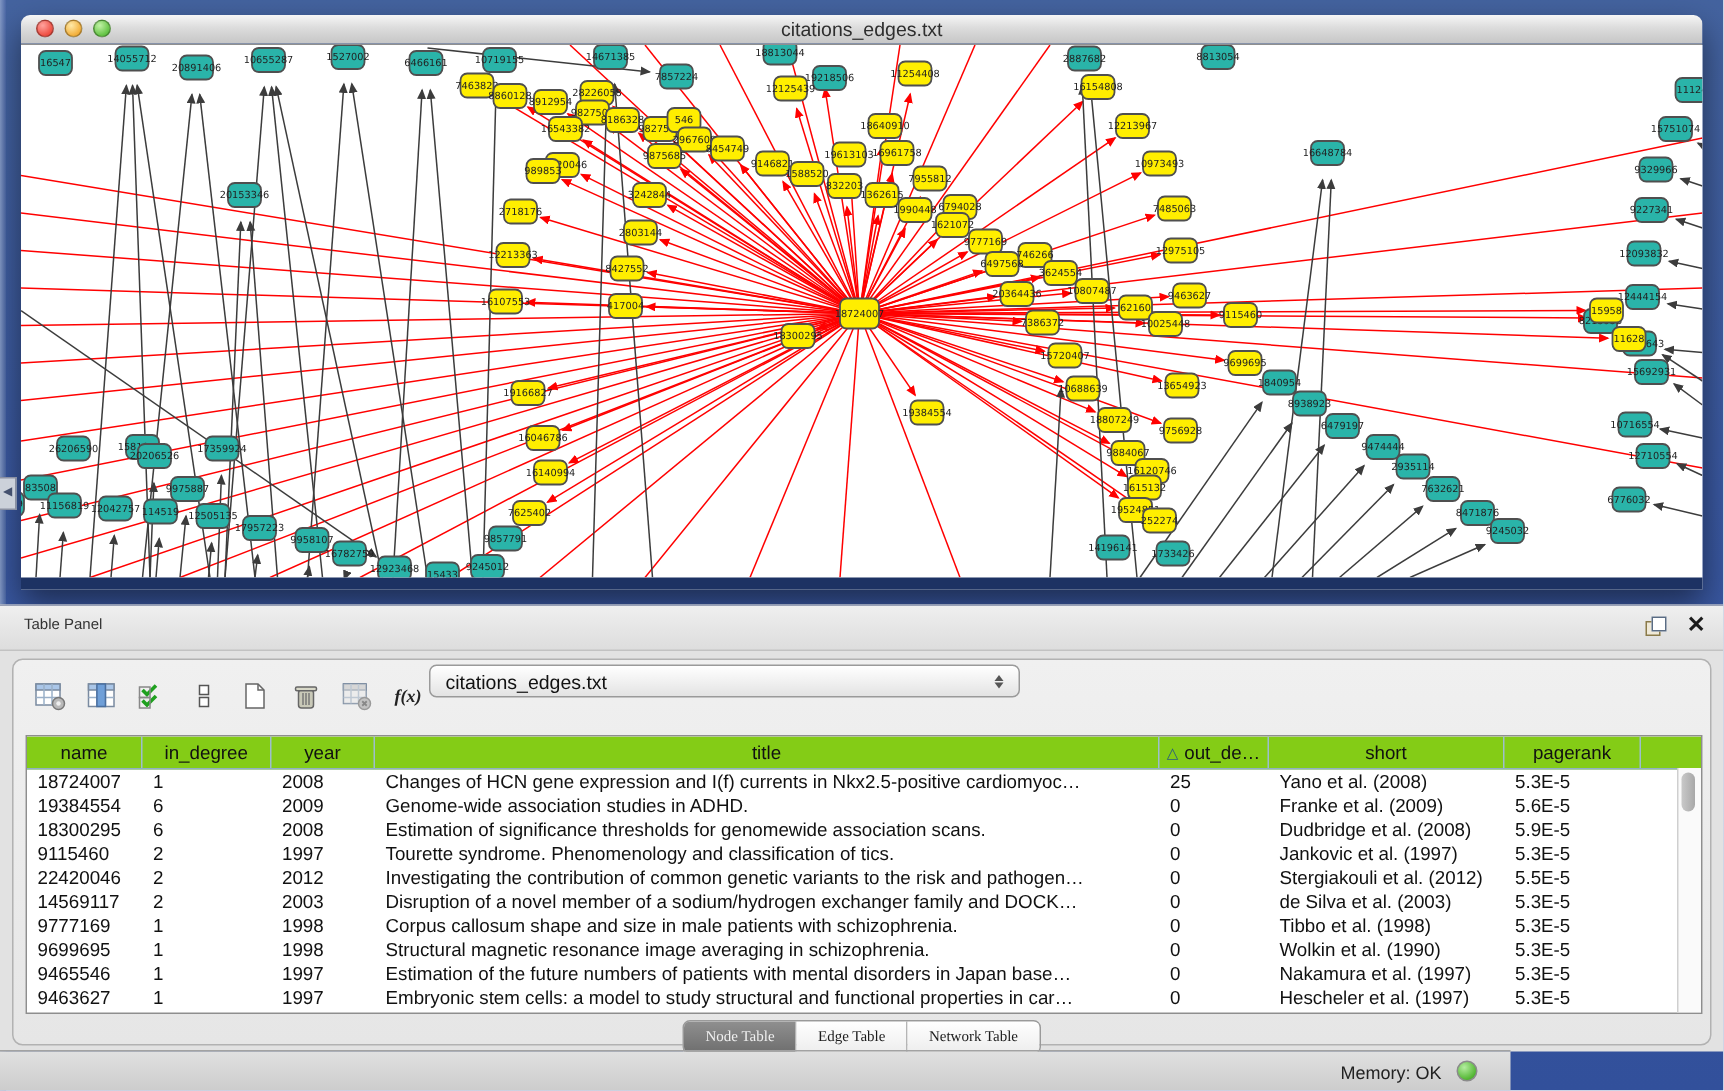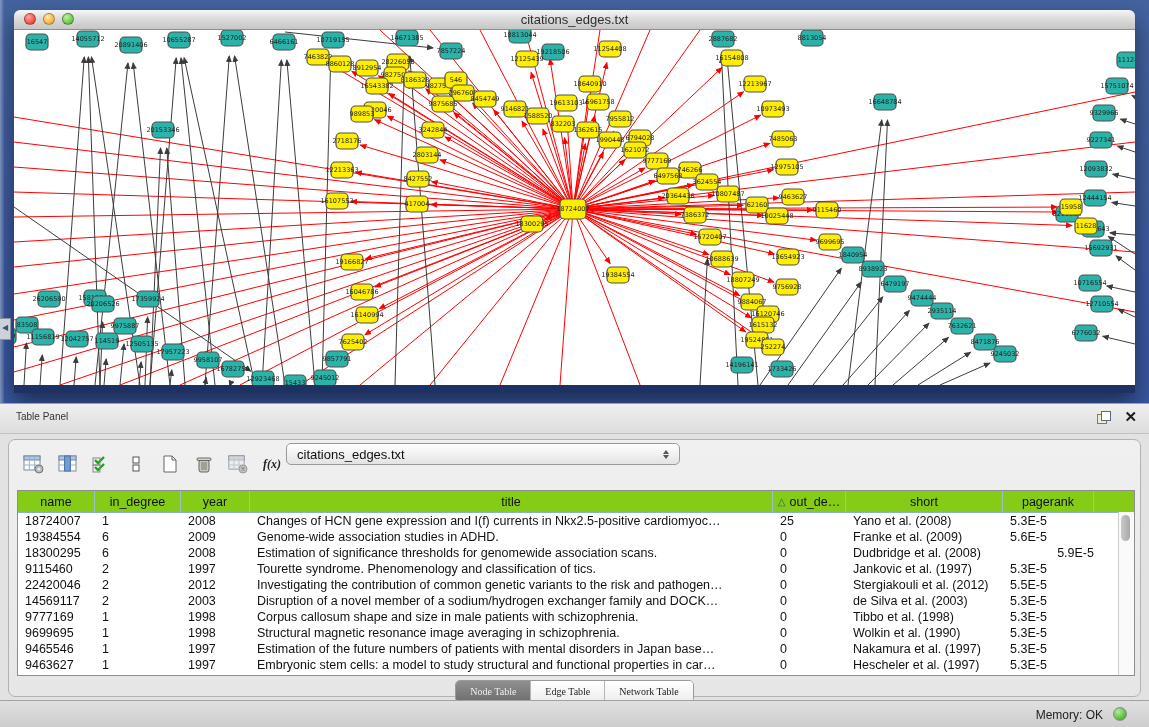--- a/index.html
+++ b/index.html
@@ -75,21 +75,21 @@
   
   .tabbar{position:absolute;left:0;right:0;top:240px;display:flex;justify-content:center;}
   .segmented{display:flex;height:21px;border:1px solid #9a9a9a;border-radius:5px;overflow:hidden;
       box-shadow:0 1px 0 rgba(255,255,255,.7);}
   .seg{display:flex;align-items:center;justify-content:center;font-size:10px;
       padding:0 14px;background:linear-gradient(180deg,#ffffff,#ededed);color:#1c1c1c;
       border-right:1px solid #b5b5b5;cursor:pointer;font-family:Liberation Serif, serif;}
   .seg:last-child{border-right:none;}
   .seg.active{background:linear-gradient(180deg,#8f8f8f,#6e6e6e);color:#efefef;}
   
-  .statusbar{position:absolute;left:0;top:700px;width:1149px;height:27px;
+  .statusbar{position:absolute;left:0;top:700px;width:1007px;height:27px;
       background:linear-gradient(180deg,#e0e0e0,#cccccc);border-top:1px solid #a2a2a2;}
   .mem-label{position:absolute;right:46px;top:7px;font-size:12px;color:#222;}
   .mem-dot{position:absolute;right:22px;top:6px;width:14px;height:14px;border-radius:50%;
       border:1px solid #8b8b8b;box-sizing:border-box;cursor:pointer;
       background:radial-gradient(circle at 35% 30%,#b4eda0,#4db32c 75%);}
 </style>
 </head>
 <body>
 
 <div id="root">
@@ -906,21 +906,21 @@
               <div class="td" style="width: 157px;">Franke et al. (2009)</div>
               <div class="td" style="width: 91px;">5.6E-5</div>
             </div>
             <div class="tr">
               <div class="td" style="width: 77px;">18300295</div>
               <div class="td" style="width: 86px;">6</div>
               <div class="td" style="width: 69px;">2008</div>
               <div class="td" style="width: 523px;">Estimation of significance thresholds for genomewide association scans.</div>
               <div class="td" style="width: 73px;">0</div>
               <div class="td" style="width: 157px;">Dudbridge et al. (2008)</div>
-              <div class="td" style="width: 91px; text-align: right;">5.9E-5</div>
+              <div class="td" style="width: 91px;">5.9E-5</div>
             </div>
             <div class="tr">
               <div class="td" style="width: 77px;">9115460</div>
               <div class="td" style="width: 86px;">2</div>
               <div class="td" style="width: 69px;">1997</div>
               <div class="td" style="width: 523px;">Tourette syndrome. Phenomenology and classification of tics.</div>
               <div class="td" style="width: 73px;">0</div>
               <div class="td" style="width: 157px;">Jankovic et al. (1997)</div>
               <div class="td" style="width: 91px;">5.3E-5</div>
             </div>

